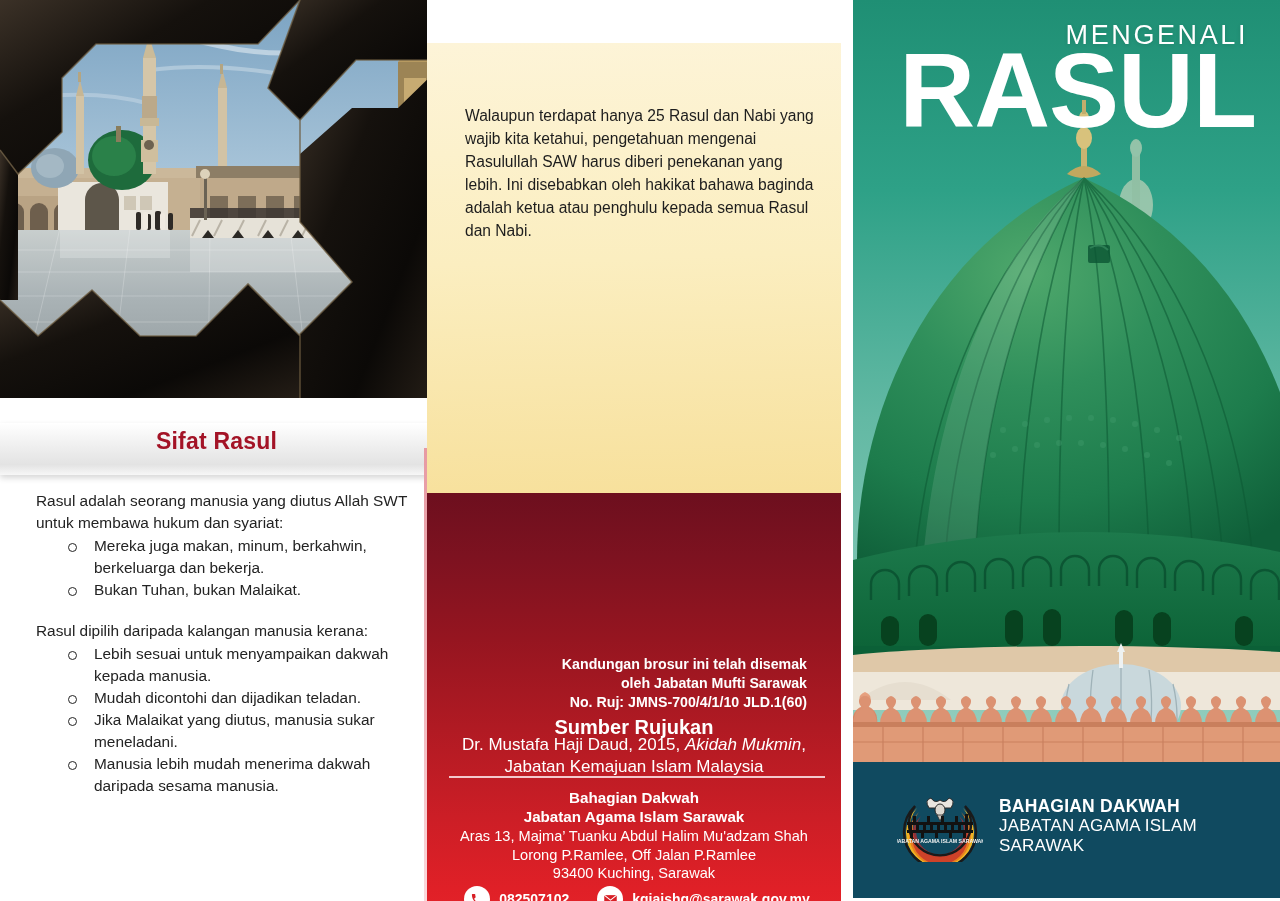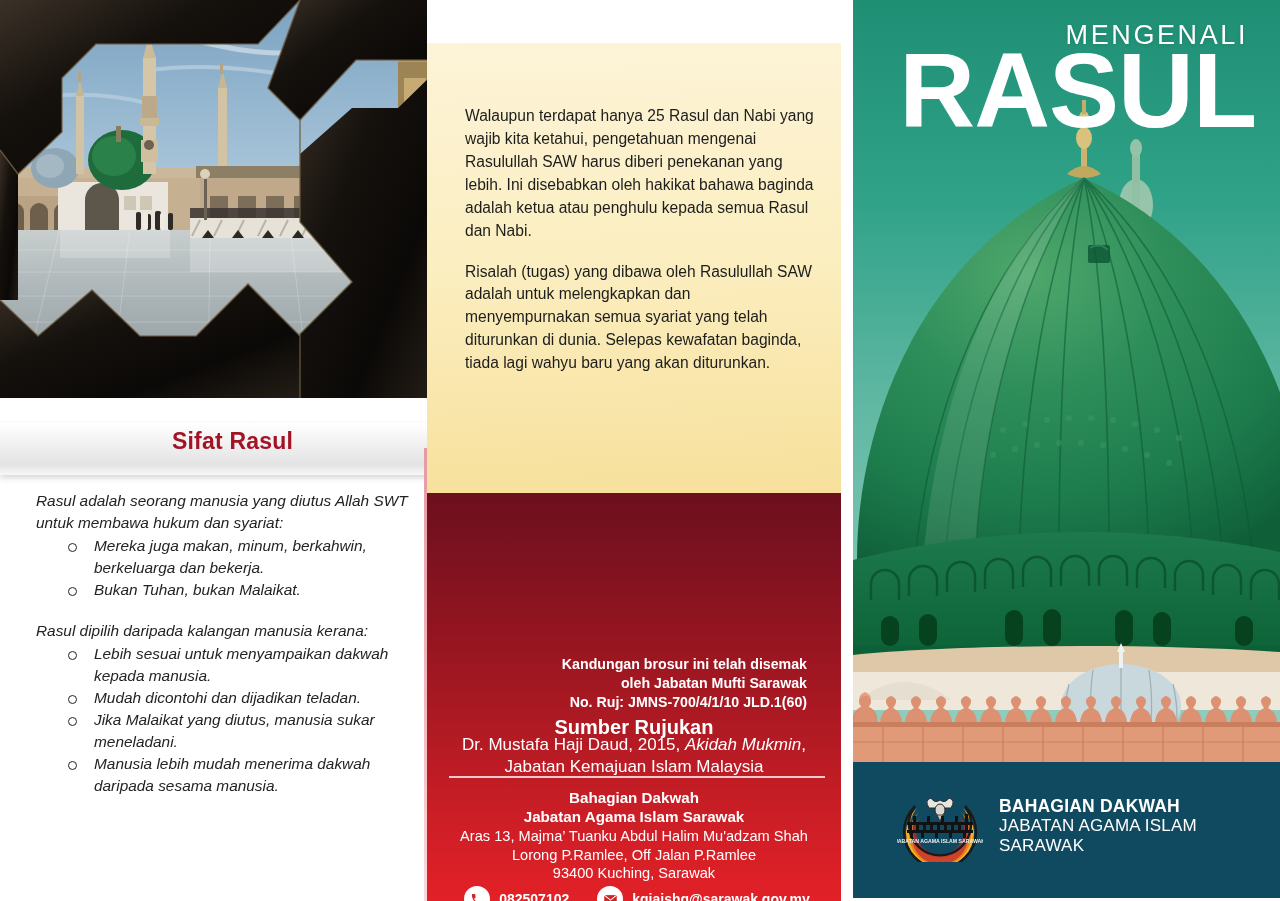--- a/index.html
+++ b/index.html
@@ -36,29 +36,27 @@
     background: linear-gradient(180deg,#ffffff 0%,#efefef 45%,#e3e3e3 80%,#f7f7f7 100%);
     box-shadow: 0 3px 6px rgba(0,0,0,0.16);
   }
   .sifat-title {
     position: absolute; left: 0; top: 428px;
     width: 433px;
     text-align: center;
     font-size: 23px; font-weight: bold;
     color: #a31326;
     letter-spacing: 0.2px;
-    margin-left: 16px;
   }
   .left-body {
     position: absolute; left: 36px; top: 490px;
     width: 385px;
     color: #232323;
     font-size: 15.4px;
     line-height: 1.42;
-    font-style: italic;
   }
   .left-body p.lead { margin-bottom: 1px; }
   .left-body ul {
     list-style: none;
     margin: 0 0 0 28px;
     padding: 0;
   }
   .left-body ul li {
     position: relative;
     padding-left: 30px;
@@ -411,21 +409,20 @@
     </div>
 
     <div class="edge-stripe"></div>
   </div>
 
   <div class="panel-mid">
     <div class="mid-cream"></div>
 
     <div class="mid-text">
       <p>Walaupun terdapat hanya 25 Rasul dan Nabi yang wajib kita ketahui, pengetahuan mengenai Rasulullah SAW harus diberi penekanan yang lebih. Ini disebabkan oleh hakikat bahawa baginda adalah ketua atau penghulu kepada semua Rasul dan Nabi.</p>
-      <p>Risalah (tugas) yang dibawa oleh Rasulullah SAW adalah untuk melengkapkan dan menyempurnakan semua syariat yang telah diturunkan di dunia. Selepas kewafatan baginda, tiada lagi wahyu baru yang akan diturunkan.</p>
     </div>
 
     <div class="mid-red"></div>
 
     <div class="mufti-note">
       <div>Kandungan brosur ini telah disemak</div>
       <div>oleh Jabatan Mufti Sarawak</div>
       <div>No. Ruj: JMNS-700/4/1/10 JLD.1(60)</div>
     </div>
 

